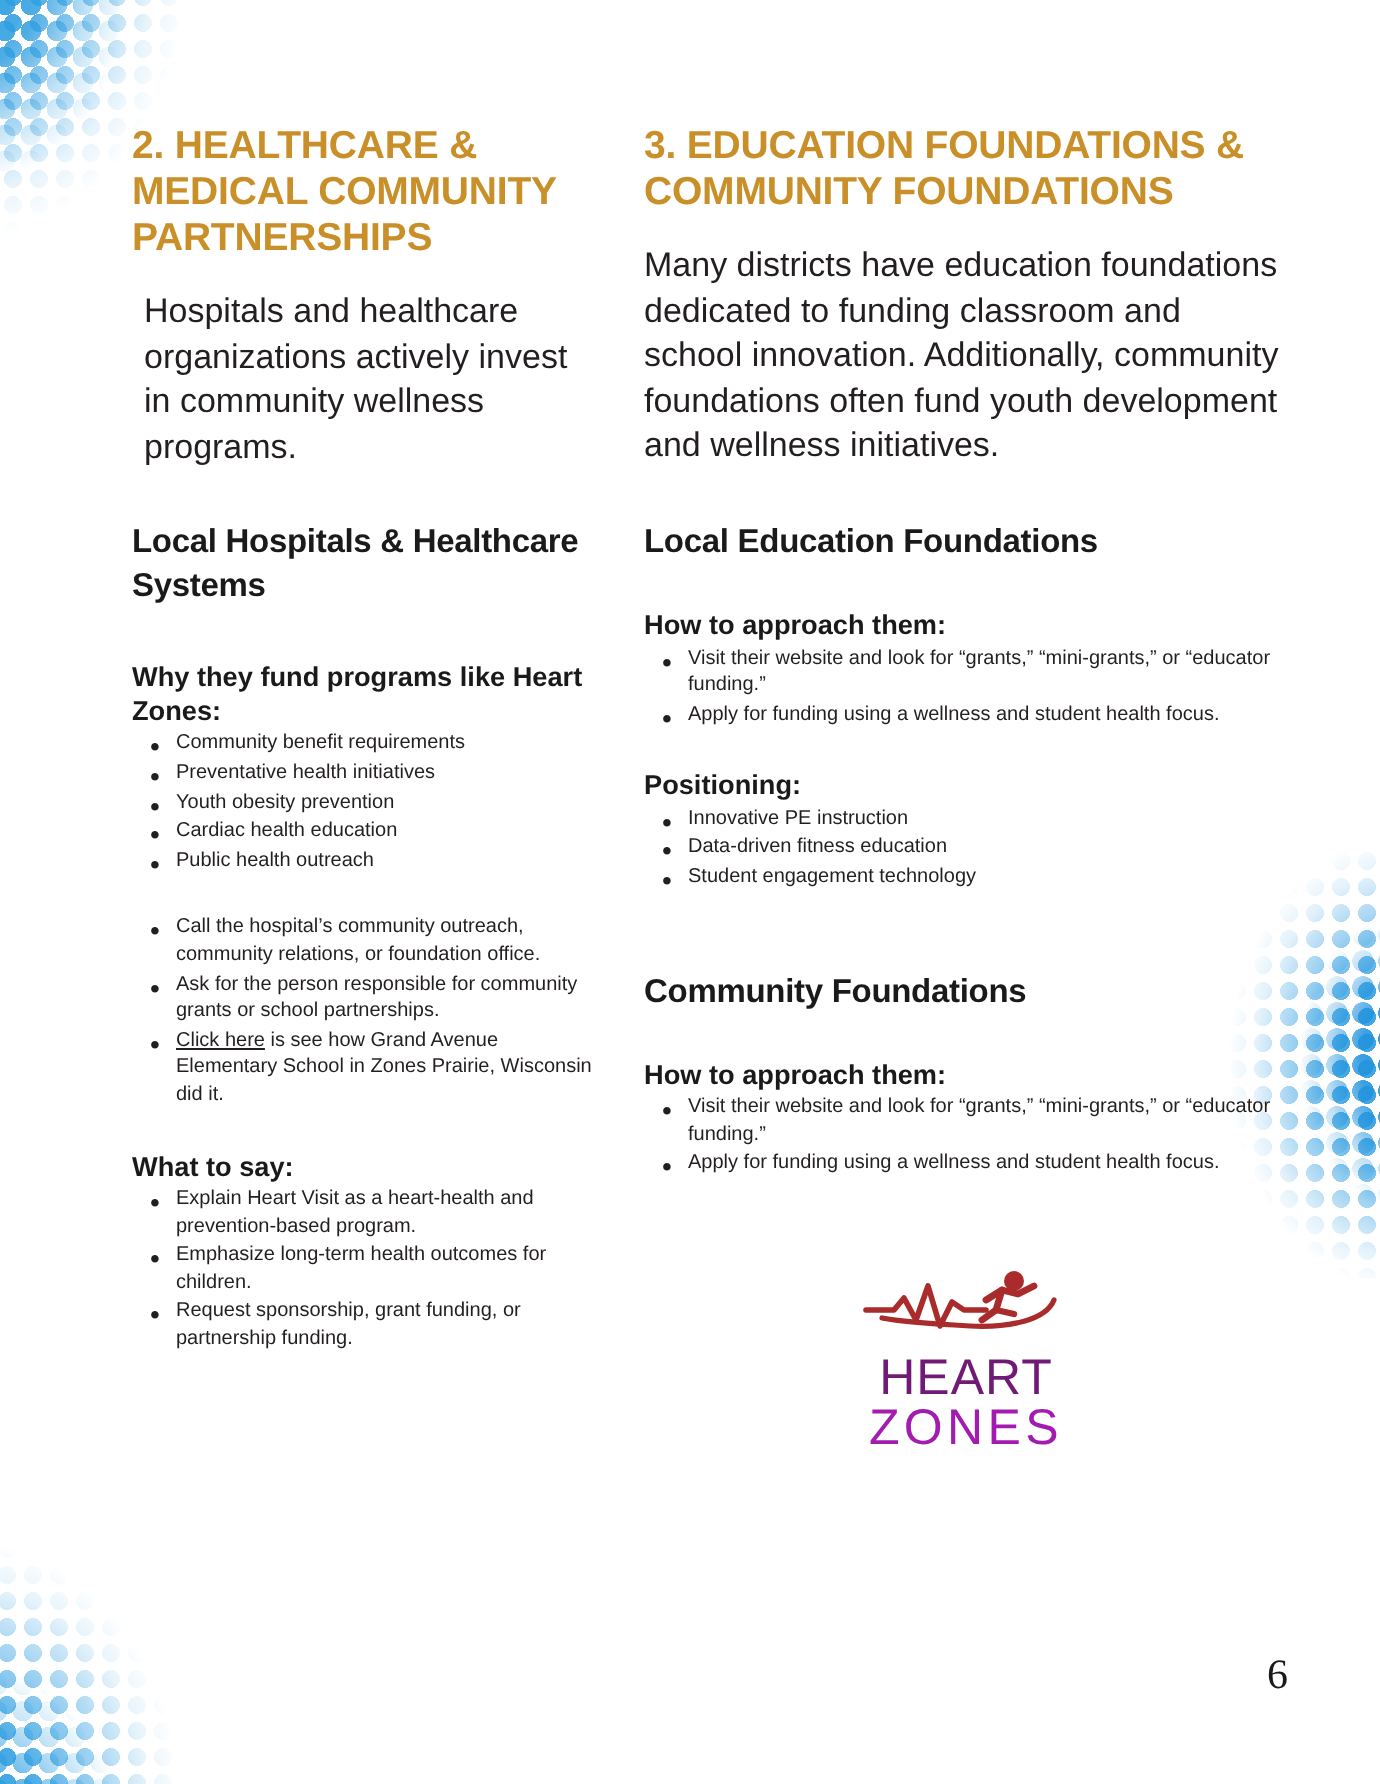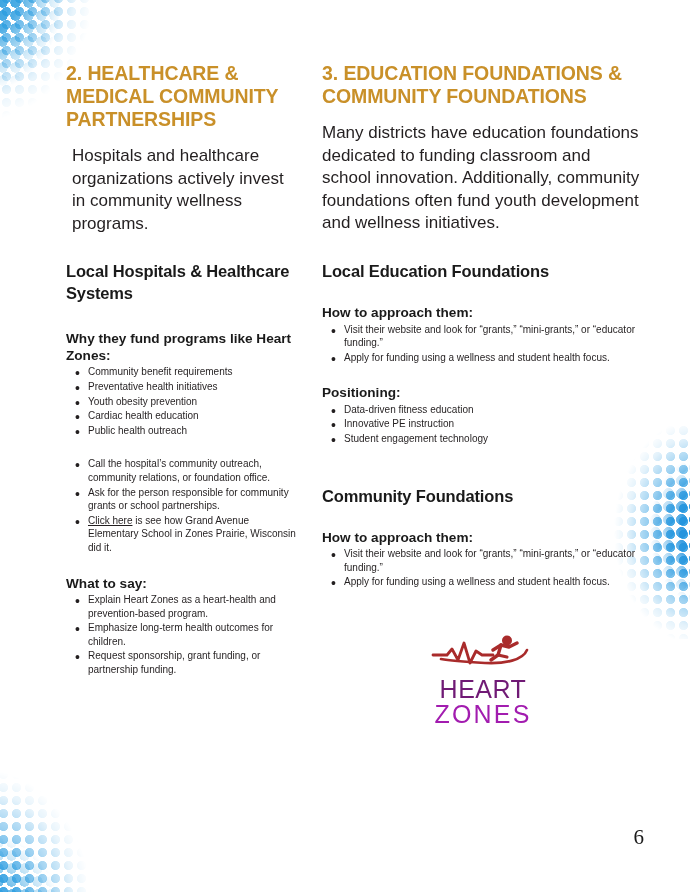--- a/index.html
+++ b/index.html
@@ -241,21 +241,21 @@
     </ul>
 
     <ul class="blist">
       <li>Call the hospital’s community outreach, community relations, or foundation office.</li>
       <li>Ask for the person responsible for community grants or school partnerships.</li>
       <li><a class="link" href="#">Click here</a><span> is see how Grand Avenue Elementary School in Zones Prairie, Wisconsin did it.</span></li>
     </ul>
 
     <h3 class="sub-head">What to say:</h3>
     <ul class="blist last">
-      <li>Explain Heart Zones as a heart-health and prevention-based program.</li>
+      <li>Explain Heart Visit as a heart-health and prevention-based program.</li>
       <li>Emphasize long-term health outcomes for children.</li>
       <li>Request sponsorship, grant funding, or partnership funding.</li>
     </ul>
   </div>
 
   <div class="col col-right">
 
     <h1 class="sec-title right-title">3. EDUCATION FOUNDATIONS &amp; COMMUNITY FOUNDATIONS</h1>
 
     <p class="intro">Many districts have education foundations dedicated to funding classroom and school innovation. Additionally, community foundations often fund youth development and wellness initiatives.</p>
@@ -263,22 +263,22 @@
     <h2 class="block-head tight">Local Education Foundations</h2>
 
     <h3 class="sub-head">How to approach them:</h3>
     <ul class="blist">
       <li>Visit their website and look for “grants,” “mini-grants,” or “educator funding.”</li>
       <li>Apply for funding using a wellness and student health focus.</li>
     </ul>
 
     <h3 class="sub-head">Positioning:</h3>
     <ul class="blist">
+      <li>Innovative PE instruction</li>
       <li>Data-driven fitness education</li>
-      <li>Innovative PE instruction</li>
       <li>Student engagement technology</li>
     </ul>
 
     <div class="gap-md"></div>
 
     <h2 class="block-head tight">Community Foundations</h2>
 
     <h3 class="sub-head">How to approach them:</h3>
     <ul class="blist last">
       <li>Visit their website and look for “grants,” “mini-grants,” or “educator funding.”</li>

